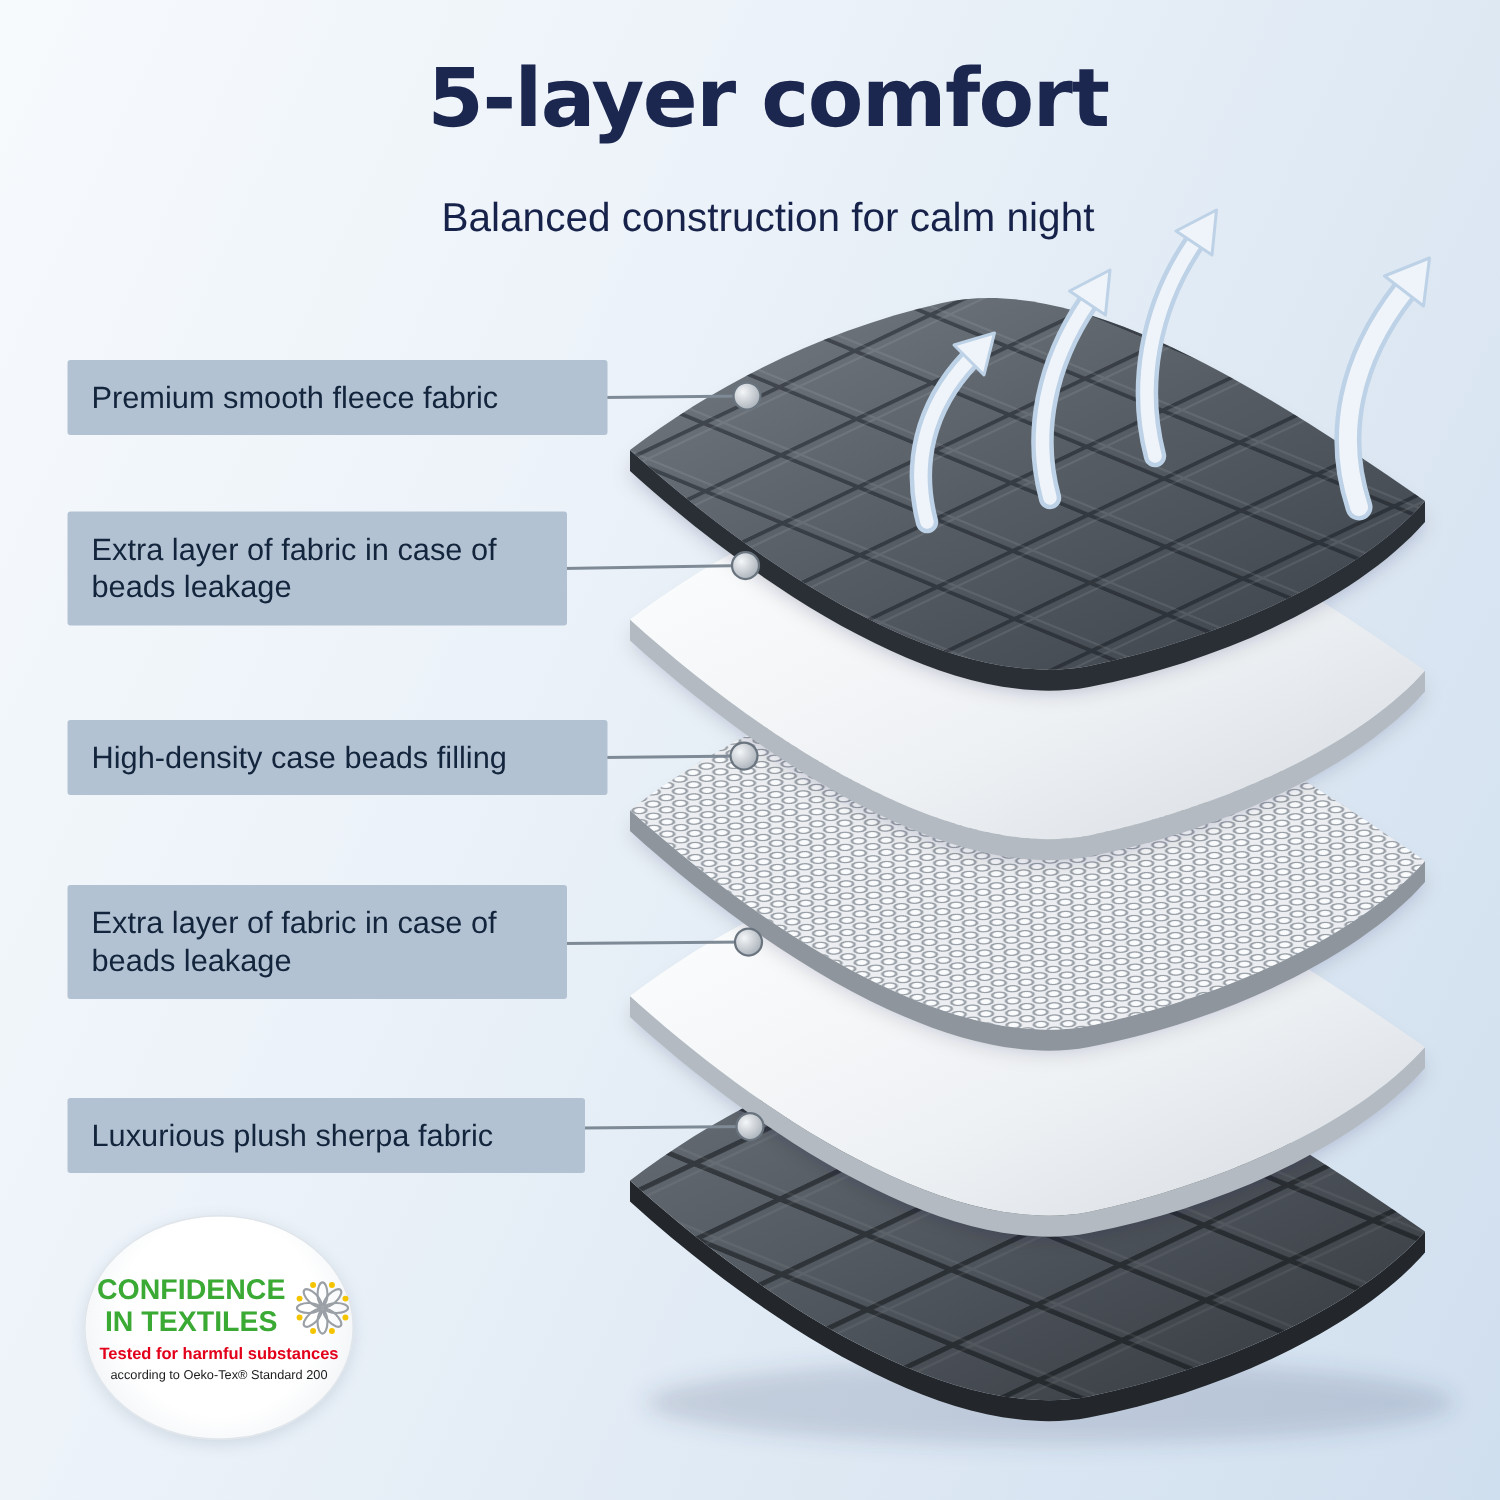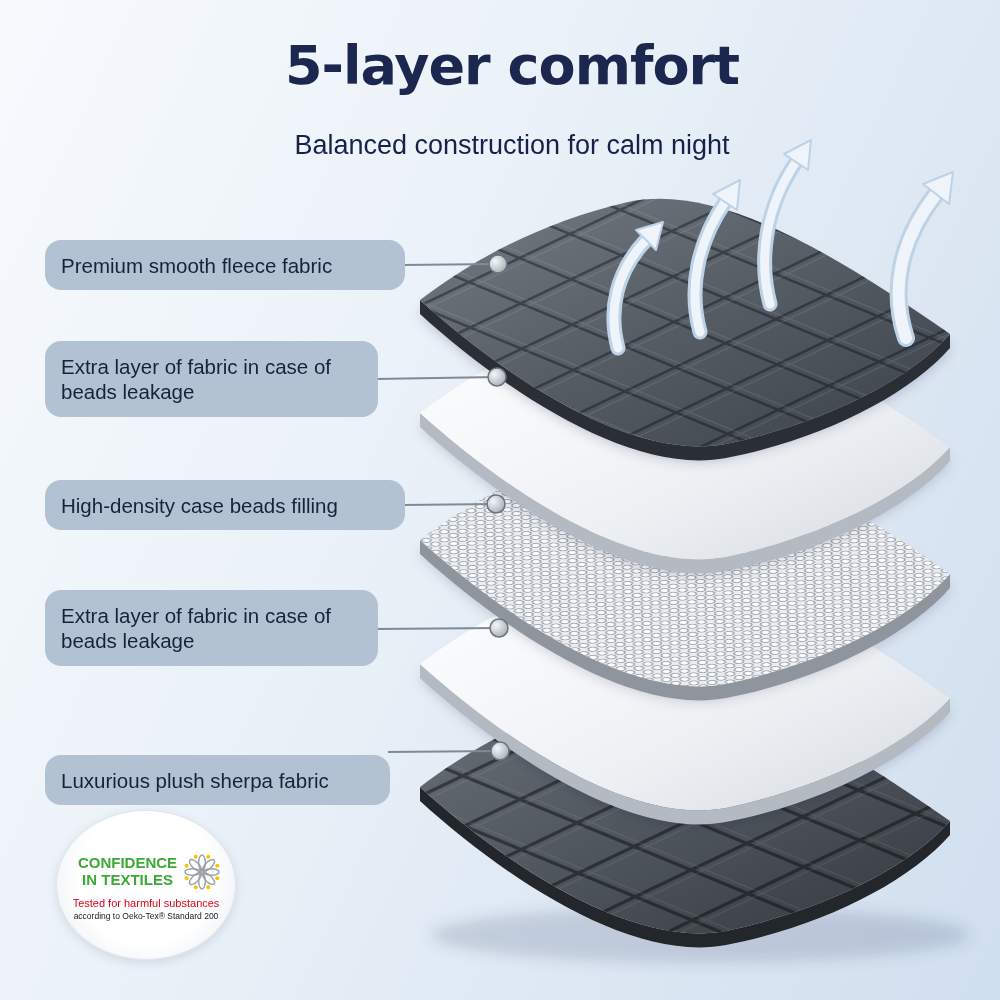--- a/index.html
+++ b/index.html
@@ -13,39 +13,39 @@
   .title{
     position:absolute;top:34px;left:0;width:100%;margin:0;text-align:center;
     font-family:"DejaVu Sans","Liberation Sans",sans-serif;font-weight:800;
     font-size:54px;color:#1c2750;letter-spacing:-1px;
   }
   .subtitle{
     position:absolute;top:130px;left:0;width:100%;text-align:center;
     font-size:27px;font-weight:500;color:#17224a;
   }
   .pill{
-    position:absolute;background:#b3c2d2;border-radius:16px;color:#13253c;
+    position:absolute;background:#b3c2d2;border-radius:2px;color:#13253c;
     font-size:20.5px;line-height:1.22;display:flex;align-items:center;
     padding:8px 16px;box-sizing:border-box;
   }
   .pill-1{left:45px;top:240px;width:360px;height:50px;}
   .pill-2{left:45px;top:341px;width:333px;height:76px;}
   .pill-3{left:45px;top:480px;width:360px;height:50px;}
   .pill-4{left:45px;top:590px;width:333px;height:76px;}
-  .pill-5{left:45px;top:755px;width:345px;height:50px;}
+  .pill-5{left:45px;top:732px;width:345px;height:50px;}
   .cert{
     position:absolute;left:56px;top:810px;width:178px;height:148px;border-radius:50%;
     background:radial-gradient(circle at 50% 45%,#ffffff 55%,#f1f4f7 80%,#e2e8ee 100%);
     border:1px solid #dfe5ea;display:flex;flex-direction:column;align-items:center;
     justify-content:center;text-align:center;
     box-shadow:0 3px 10px rgba(90,110,140,0.18);
   }
   .cert-top{display:flex;align-items:center;gap:3px;margin-left:10px;}
-  .cert-green{color:#3aaa35;font-weight:700;font-size:15px;line-height:1.08;}
-  .cert-red{color:#e2001a;font-weight:400;font-size:11px;margin-top:3px;}
+  .cert-green{color:#3aaa35;font-weight:700;font-size:19px;line-height:1.08;}
+  .cert-red{color:#e2001a;font-weight:700;font-size:11px;margin-top:3px;}
   .cert-std{color:#1a1a1a;font-size:8.5px;margin-top:2px;}
 </style>
 </head>
 <body>
 
 <div class="stage">
 
   <svg class="diagram" viewBox="0 0 1000 1000" xmlns="http://www.w3.org/2000/svg">
     <defs>
       <path id="sheetTop" d="M420,300 C475,258 545,221 628,202 C718,182 838,256 950,334 C908,382 820,424 726,444 C632,462 506,378 420,300 Z"></path>

